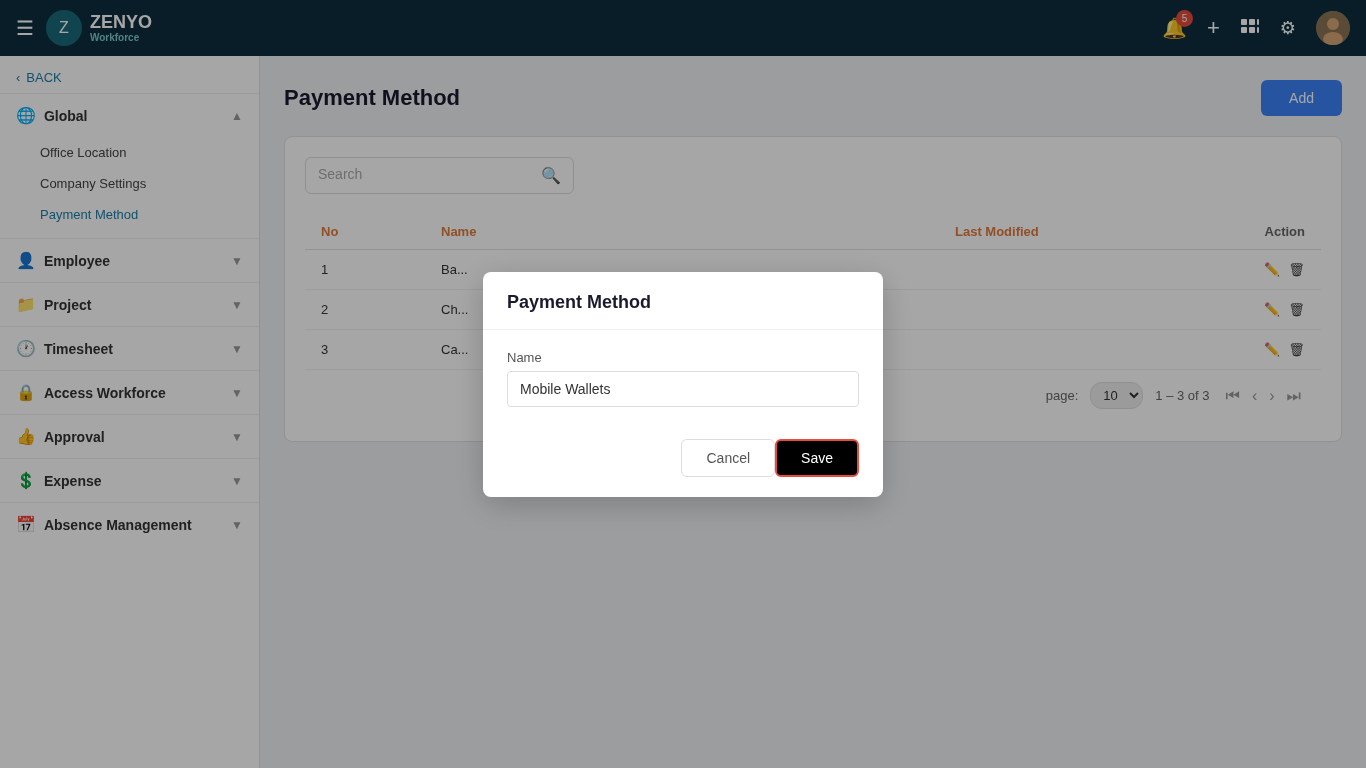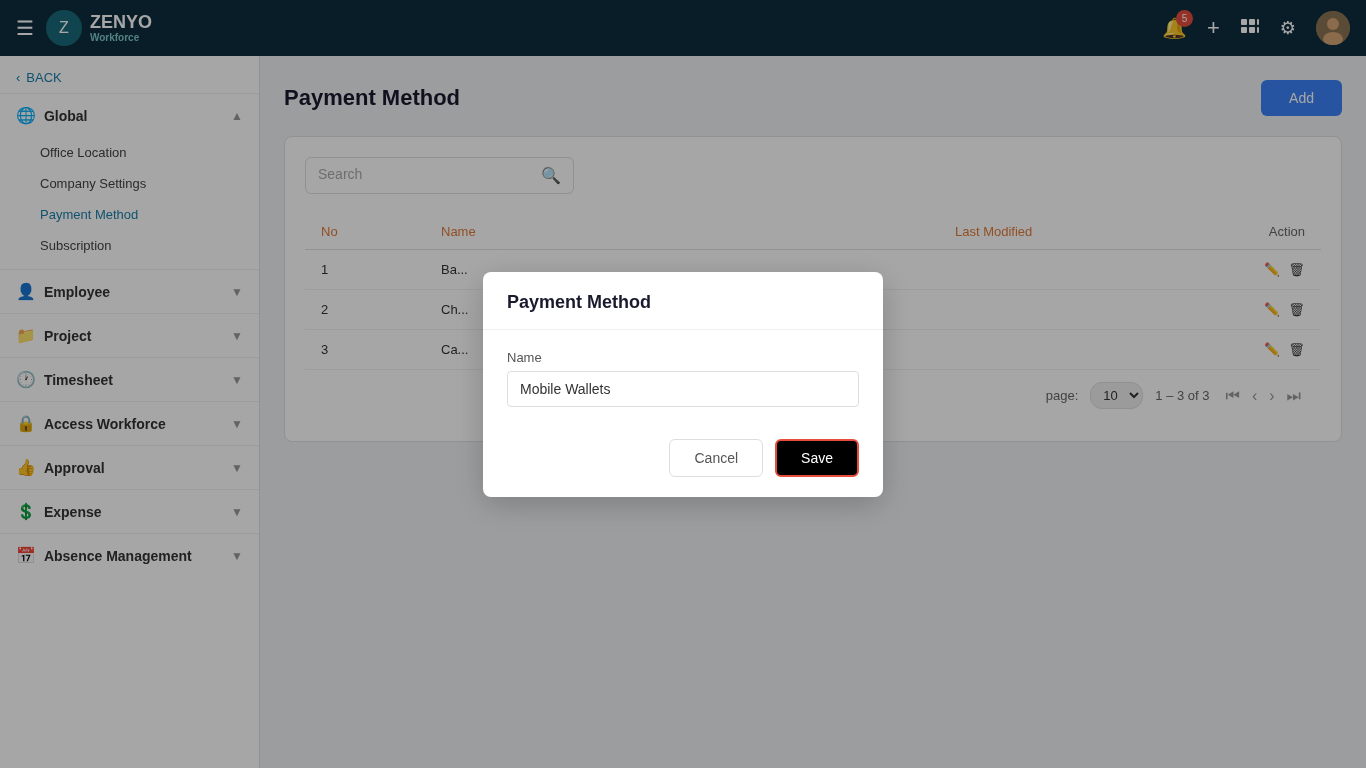--- a/index.html
+++ b/index.html
@@ -217,21 +217,21 @@
     }
     .table-header {
       display: grid;
       grid-template-columns: 120px 1fr 200px 150px;
       padding: 10px 16px;
       border-bottom: 1px solid #e0e0e0;
     }
     .table-header span {
       font-size: 13px;
       color: #e07b3b;
-      font-weight: 400;
+      font-weight: 700;
     }
     .table-header span:last-child {
       text-align: right;
       color: #666;
     }
     .table-row {
       display: grid;
       grid-template-columns: 120px 1fr 200px 150px;
       padding: 12px 16px;
       border-bottom: 1px solid #f0f0f0;
@@ -323,21 +323,21 @@
       border-radius: 4px;
       padding: 9px 12px;
       font-size: 14px;
       color: #333;
       outline: none;
     }
     .modal-footer {
       padding: 12px 24px 20px;
       display: flex;
       justify-content: flex-end;
-      gap: 12px;
+      gap: 0;
     }
     .cancel-btn {
       background: white;
       border: 1px solid #ddd;
       color: #555;
       padding: 9px 24px;
       border-radius: 6px;
       font-size: 14px;
       cursor: pointer;
     }
@@ -406,21 +406,20 @@
     <div class="sidebar-section">
       <div class="sidebar-group-header">
         <span class="group-icon">🌐</span>
         <span class="group-label">Global</span>
         <span class="chevron">▲</span>
       </div>
       <div class="sidebar-sub-items">
         <span class="sidebar-sub-item">Office Location</span>
         <span class="sidebar-sub-item">Company Settings</span>
         <span class="sidebar-sub-item active">Payment Method</span>
-        <span class="sidebar-sub-item">Subscription</span>
       </div>
     </div>
 
     <div class="sidebar-section">
       <div class="sidebar-group-header">
         <span class="group-icon">👤</span>
         <span class="group-label">Employee</span>
         <span class="chevron">▼</span>
       </div>
     </div>

